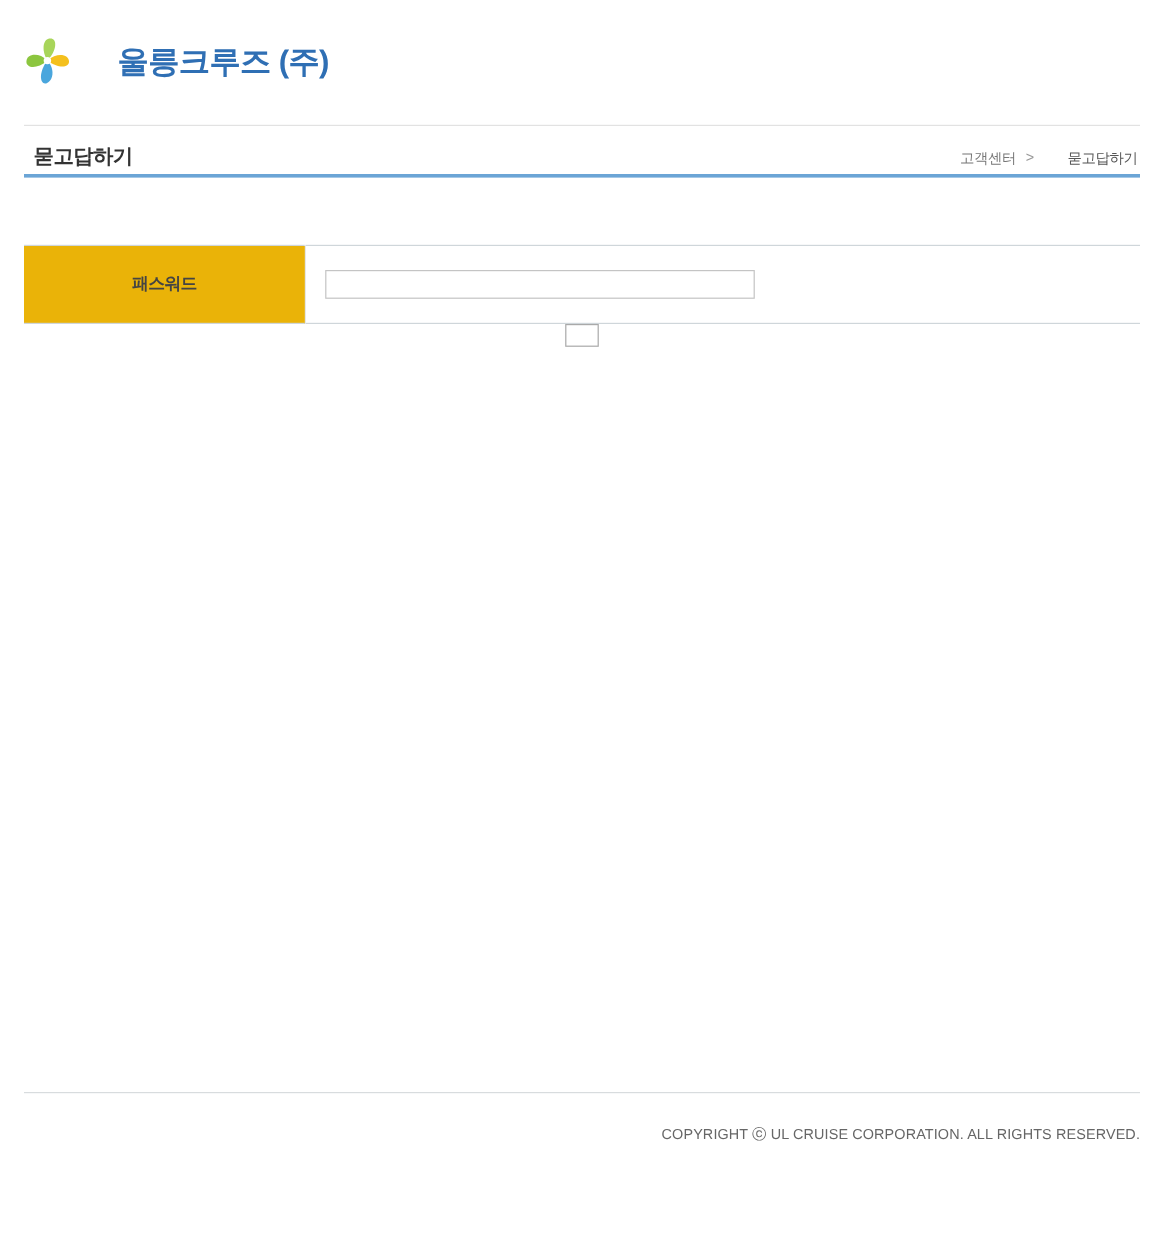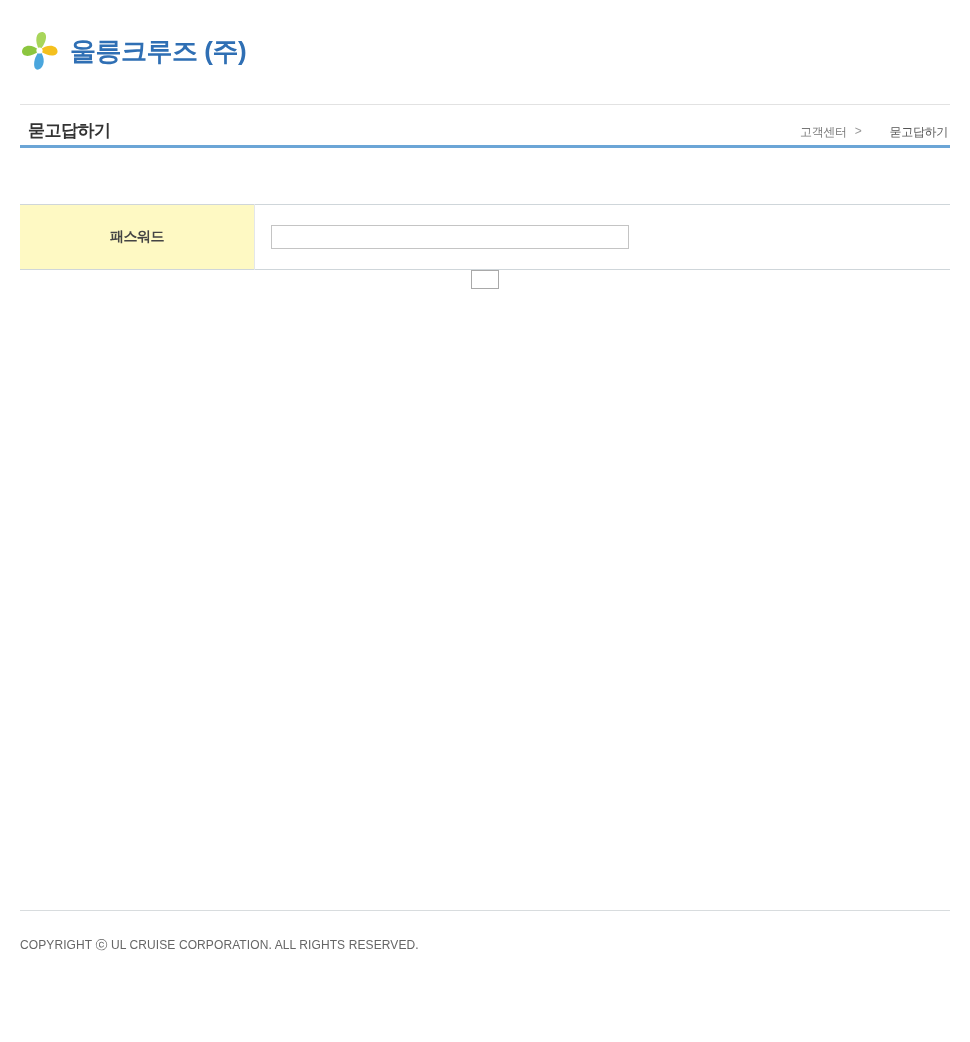--- a/index.html
+++ b/index.html
@@ -44,20 +44,21 @@
     position: relative;
     display: block;
   }
   .brand-name {
     font-size: 26px;
     font-weight: bold;
     letter-spacing: -0.5px;
     color: #2f6fb4;
     white-space: nowrap;
     line-height: 1;
+    margin-left: 28px;
   }
 
   
   .title-bar {
     position: absolute;
     top: 104px;
     left: 20px;
     width: 930px;
     height: 44px;
     border-top: 1px solid #e2e2e2;
@@ -104,21 +105,21 @@
   .form-table {
     width: 930px;
     border-collapse: collapse;
     border-top: 1px solid #cfd6da;
     border-bottom: 1px solid #cfd6da;
     table-layout: fixed;
   }
   .form-table th {
     width: 232px;
     height: 62px;
-    background: #fef9c3;
+    background: #eab308;
     border-right: 1px solid #e4e7e9;
     font-size: 14px;
     font-weight: bold;
     color: #444444;
     text-align: center;
     letter-spacing: -0.5px;
   }
   .form-table td {
     padding-left: 16px;
     background: #ffffff;
@@ -161,21 +162,21 @@
   .site-footer {
     position: absolute;
     left: 20px;
     top: 910px;
     width: 930px;
     border-top: 1px solid #d8dcde;
     box-sizing: border-box;
   }
   .copyright {
     margin-top: 26px;
-    text-align: left;
+    text-align: right;
     font-size: 12px;
     color: #666666;
     letter-spacing: 0.1px;
   }
 </style>
 </head>
 <body>
 
 <div class="page">
 

